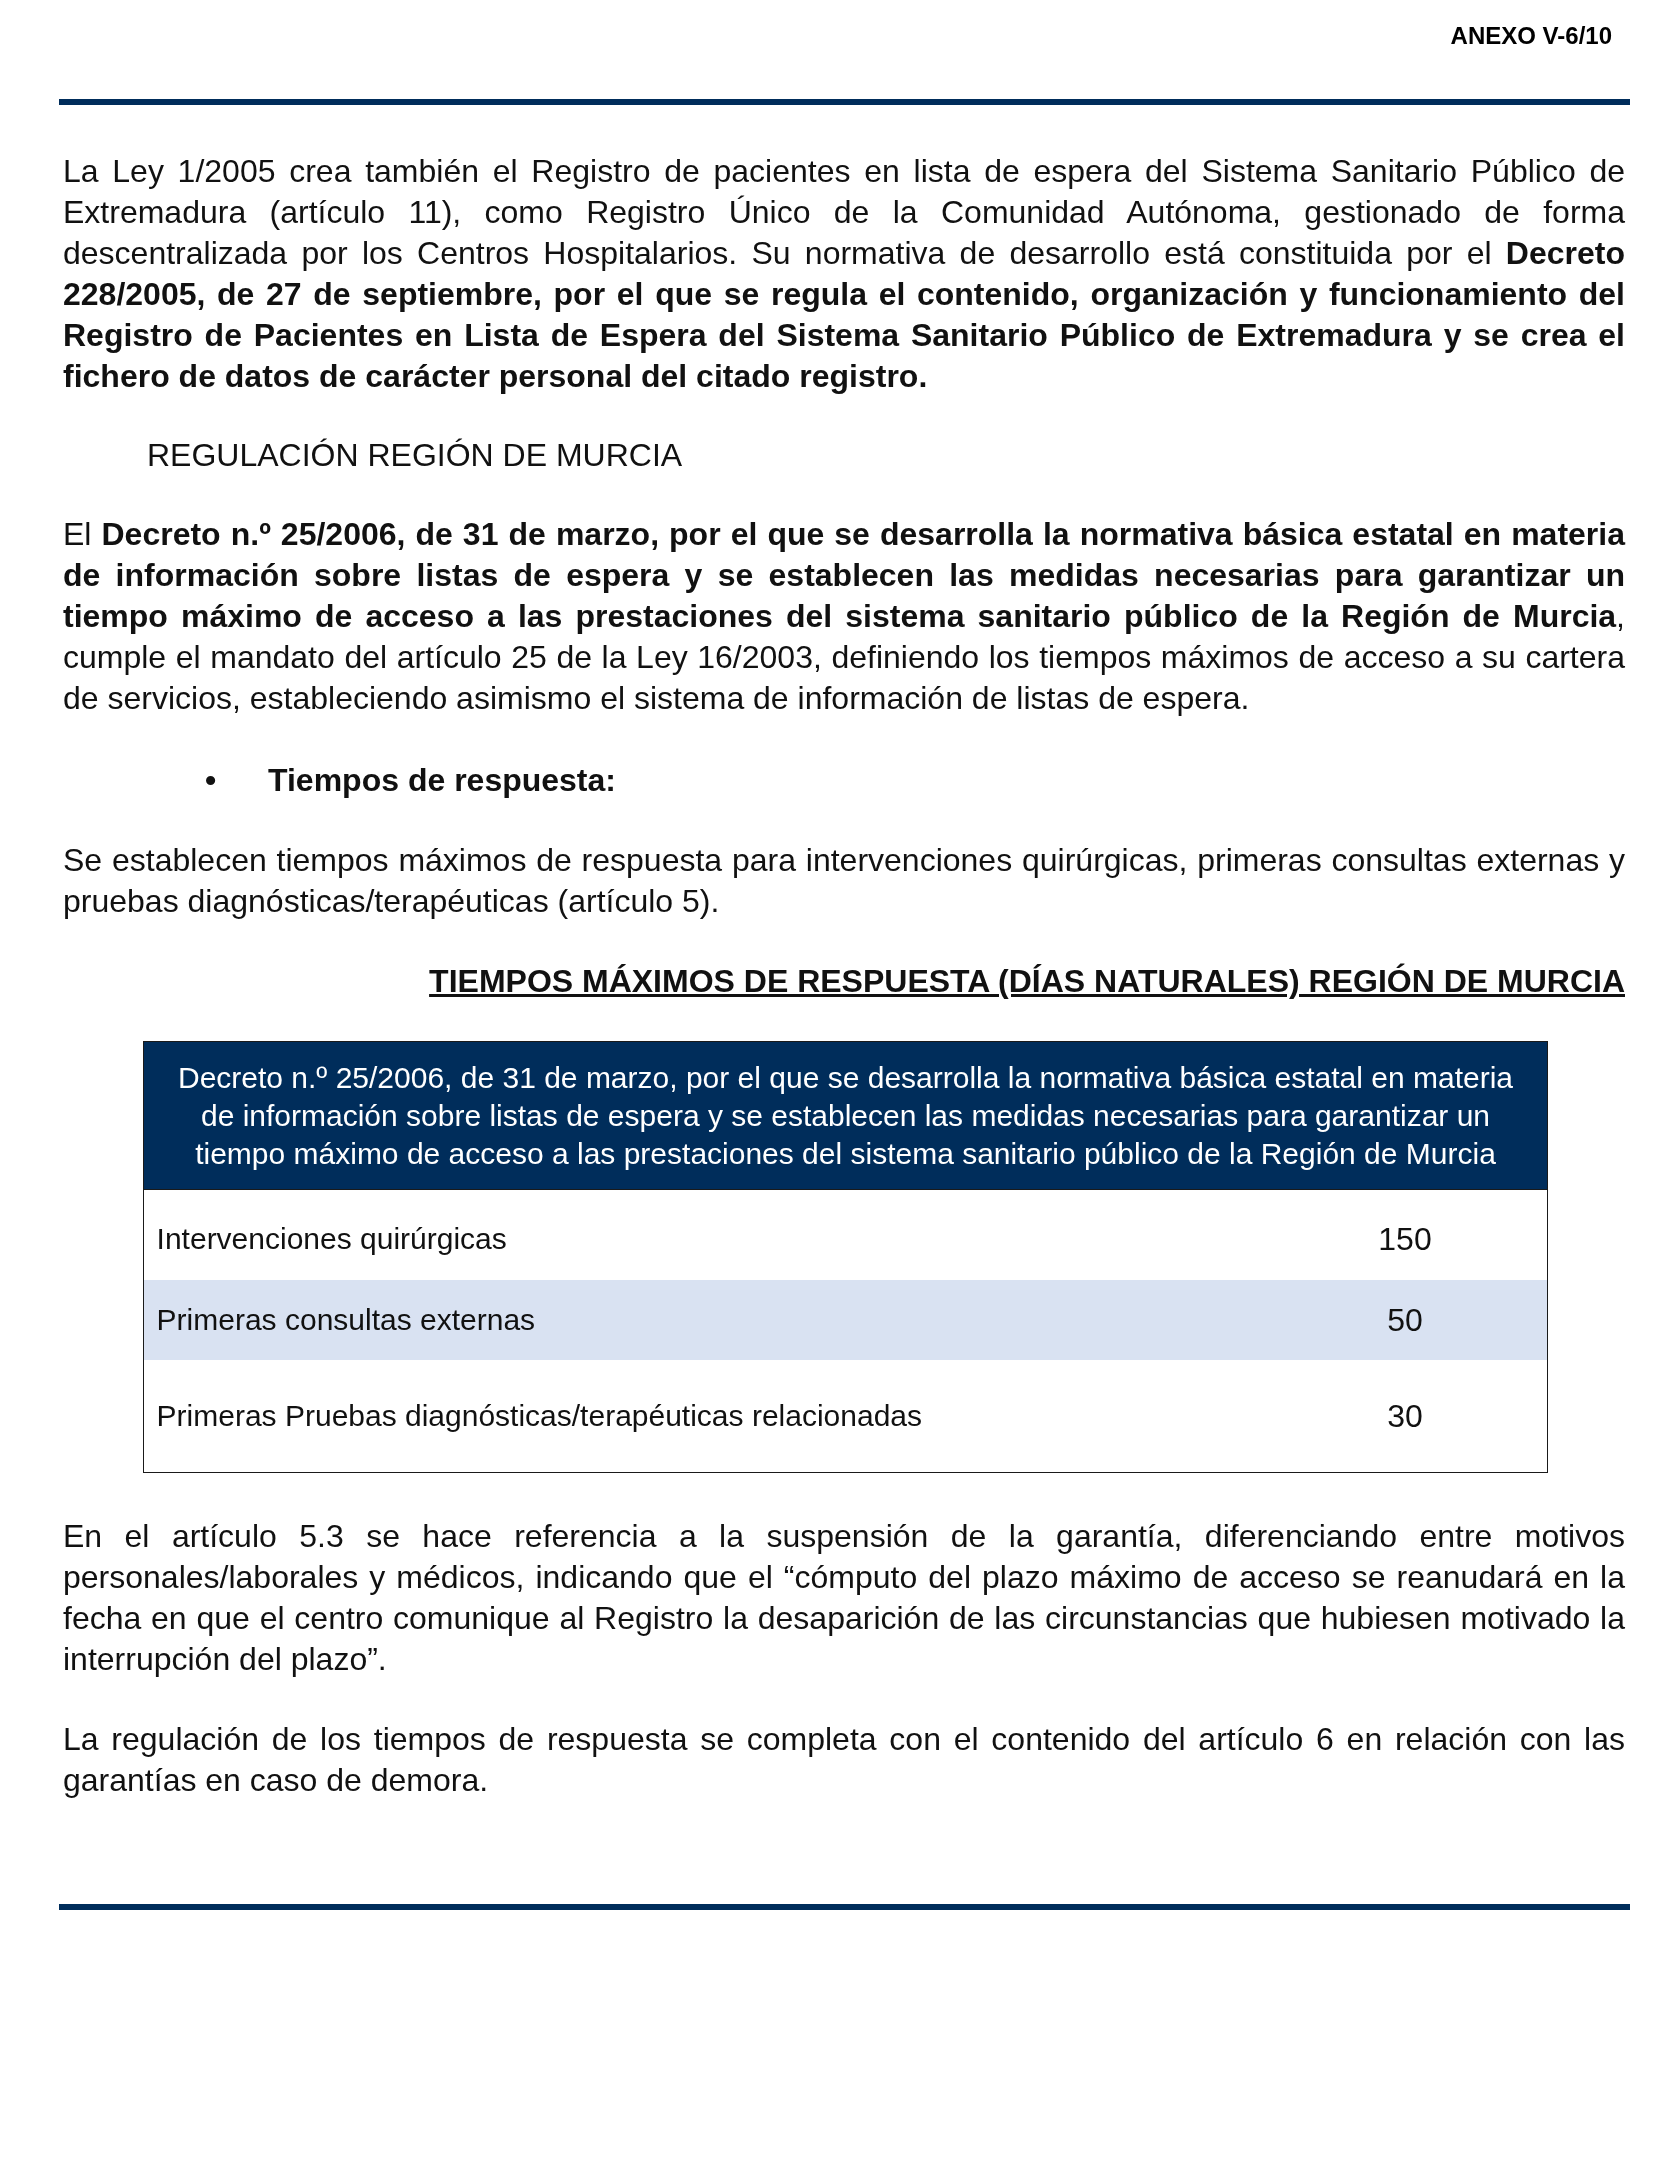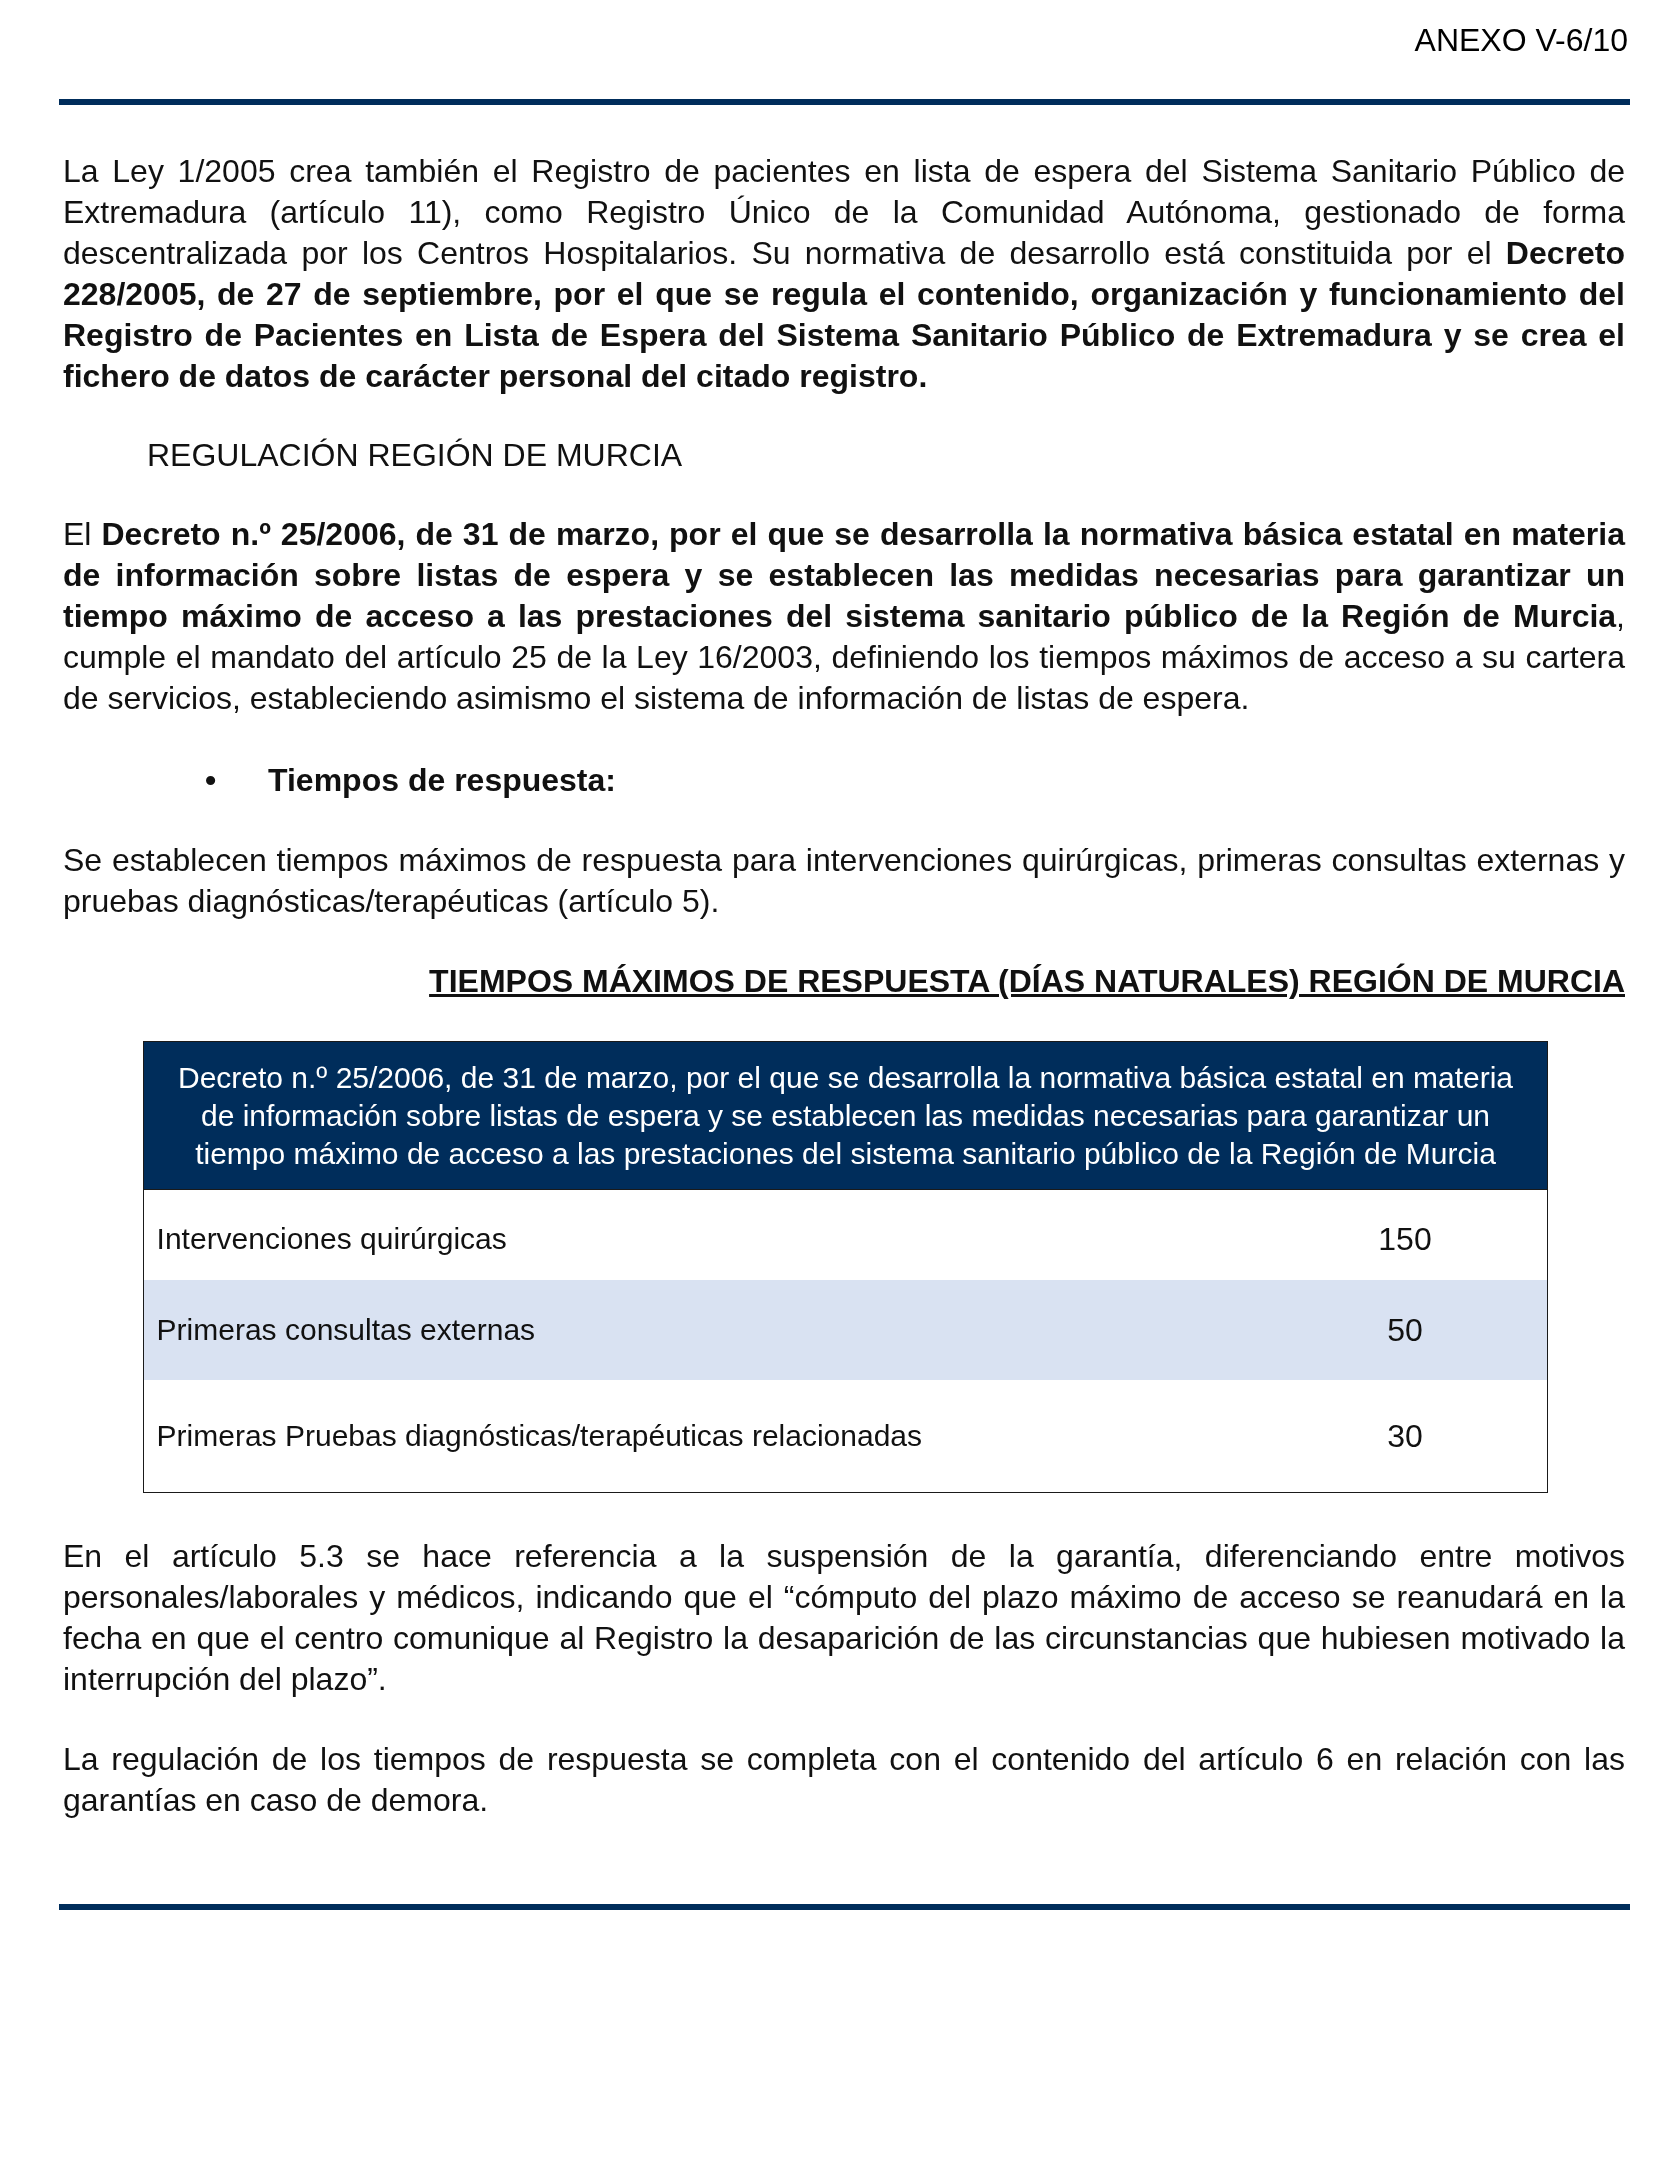--- a/index.html
+++ b/index.html
@@ -1,22 +1,22 @@
 <!DOCTYPE html>
 <html style="font-size:12.6px"><head>
   <meta charset="utf-8">
   <style>
     html, body { margin: 0; padding: 0; background: #ffffff; }
     body {
       width: 1676px; height: 2183px; position: relative; overflow: hidden;
       font-family: "Liberation Sans", sans-serif; color: #111111;
     }
     .page-header {
-      position: absolute; top: 22px; right: 48px;
-      font-size: 32px; font-weight: normal; letter-spacing: 0px; color: #000;
+      position: absolute; top: 22px; right: 64px;
+      font-size: 24px; font-weight: bold; letter-spacing: 0px; color: #000;
     }
     .rule {
       position: absolute; left: 59px; width: 1571px; height: 5.5px;
     }
     .rule.top { top: 99px; }
     .rule.bottom { top: 1904px; }
     .content {
       position: absolute; left: 63px; top: 151px; width: 1562px;
       font-size: 32px; line-height: 41px;
     }
@@ -38,21 +38,21 @@
     }
     .table-head {
       color: #ffffff; text-align: center; padding: 17.3px 24px 16px;
       line-height: 38px; font-size: 30px;
       border-bottom: 1.6px solid #1a1a1a;
     }
     .trow { display: flex; align-items: center; }
     .trow .label { flex: 1; padding-left: 12.6px; }
     .trow .val { width: 284px; text-align: center; font-size: 32px; }
     .row-1 { height: 82px; margin-top: 8px; }
-    .row-2 { height: 100px; gap: 8px; }
+    .row-2 { height: 80px; gap: 8px; }
     .row-3 { height: 112px; }
     .para-4 { margin-top: 43px; margin-bottom: 39px; }
     b { font-weight: bold; }
   </style>
 </head>
 <body>
 
 <div class="page-header">ANEXO V-6/10</div>
 <div class="rule top" style="background: rgb(0, 45, 91);"></div>
 

